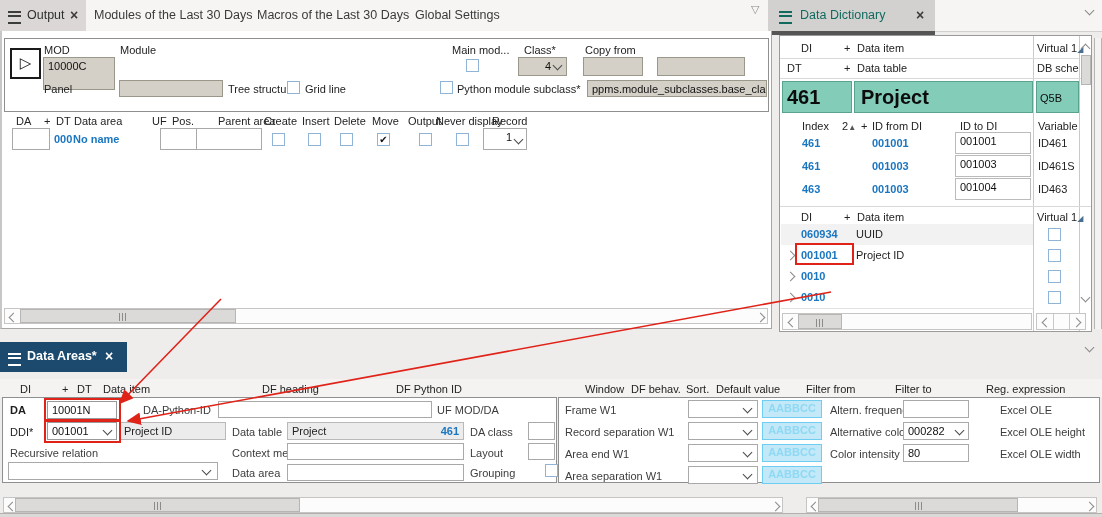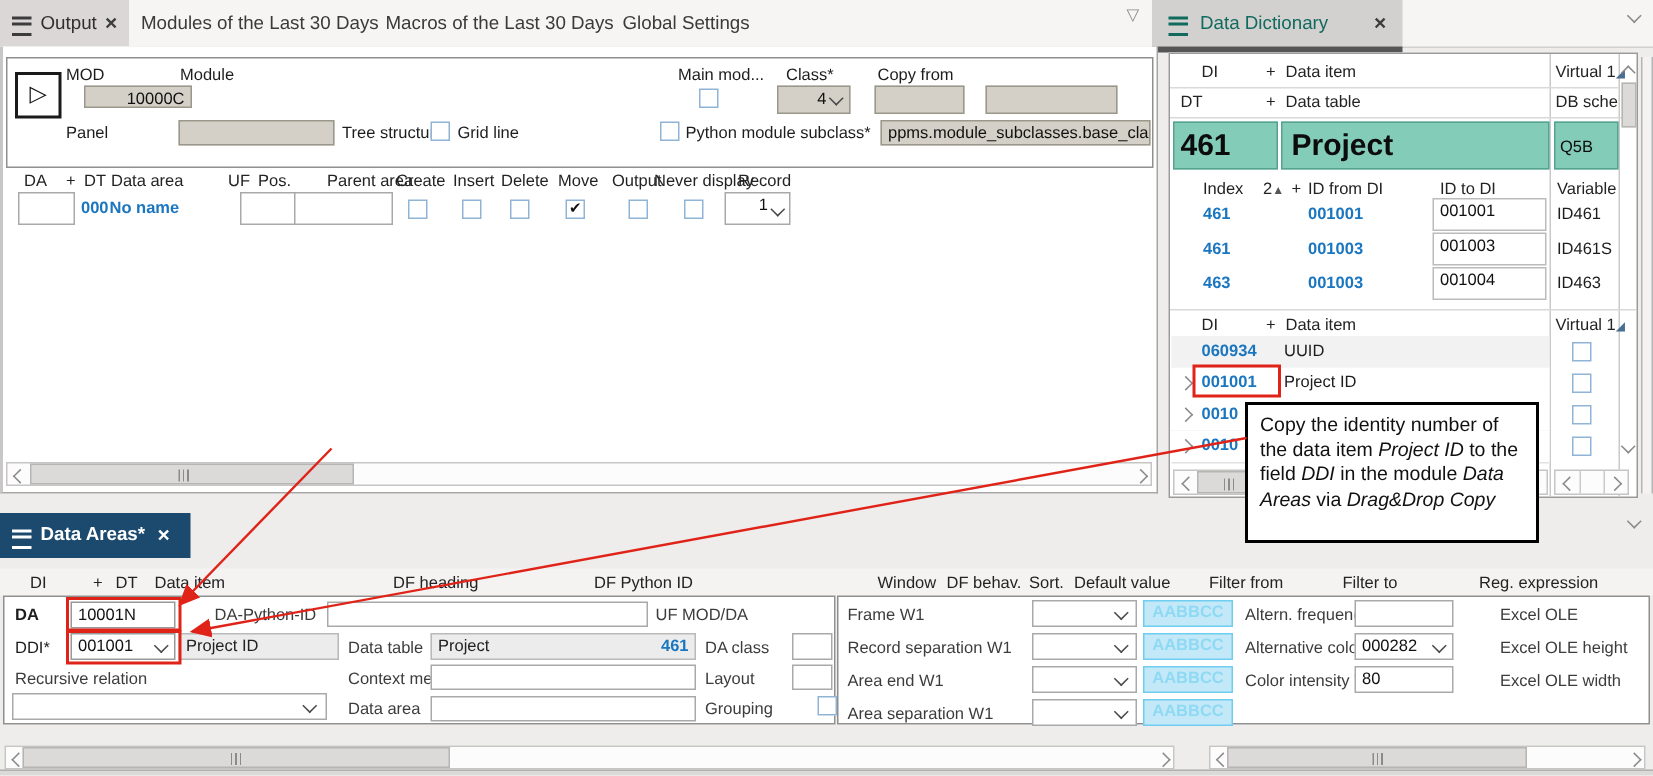--- a/index.html
+++ b/index.html
@@ -73,21 +73,21 @@
   </div>
   <div class="abs" style="left:768px;top:31px;width:167px;height:4px;background:#555;"></div>
   <span class="cv lt" style="left:1086px;top:7px;"></span>
 
   <div class="abs" style="left:0;top:31px;width:772px;height:298px;background:#fff;border-left:2px solid #c9c7c6;border-right:1px solid #a8a6a5;border-bottom:1px solid #a8a6a5;box-sizing:border-box;"></div>
 
   <div class="abs" style="left:4px;top:38px;width:763px;height:72px;border:1px solid #8f8f8f;background:#fff;"></div>
   <div class="abs" style="left:10px;top:48px;width:27px;height:27px;border:2px solid #1a1a1a;background:#fff;text-align:center;line-height:25px;font-size:15px;color:#111;">▷</div>
 
   <span class="lbl" style="left:44px;top:44px;">MOD</span>
-  <div class="tan" style="left:56px;top:57px;width:72px;height:15px;text-align:right;">10000C</div>
+  <div class="tan" style="left:43px;top:57px;width:72px;height:33px;">10000C</div>
   <span class="lbl" style="left:120px;top:44px;">Module</span>
   <span class="lbl" style="left:452px;top:44px;">Main mod...</span>
   <span class="chk" style="left:466px;top:59px;"></span>
   <span class="lbl" style="left:524px;top:44px;">Class*</span>
   <div class="tan" style="left:518px;top:57px;width:49px;height:19px;text-align:right;padding-right:15px;">4</div>
   <span class="cv" style="left:554px;top:62px;"></span>
   <span class="lbl" style="left:585px;top:44px;">Copy from</span>
   <div class="tan" style="left:583px;top:57px;width:60px;height:19px;"></div>
   <span class="lbl" style="left:658px;top:60px;">Module status</span>
   <div class="tan" style="left:657px;top:57px;width:88px;height:19px;"></div>
@@ -325,23 +325,20 @@
   </div>
   <div class="sb-track" style="left:806px;top:497px;width:291px;height:16px;">
     <span class="cv left lt" style="left:5px;top:5px;"></span>
     <span class="cv right lt" style="left:279px;top:5px;"></span>
   </div>
   <div class="sb-thumb" style="left:818px;top:498px;width:200px;height:14px;">
     <span class="grip" style="left:96px;top:3px;"></span>
   </div>
   <div class="abs" style="left:0;top:513px;width:1102px;height:4px;background:#dcdad9;border-top:1px solid #b3b1b0;"></div>
 
-  <div class="note" style="left:830px;top:268px;width:196px;height:94px;">
-    <span>Copy the identity number of the data item </span><span class="i">Project ID</span><span> to the field </span><span class="i">DDI</span><span> in the module </span><span class="i">Data Areas</span><span> via </span><span class="i">Drag&amp;Drop Copy</span>
-  </div>
 
   <div class="redbox" style="left:795px;top:243px;width:59px;height:22px;"></div>
   <div class="redbox" style="left:44px;top:398px;width:77px;height:23px;"></div>
   <div class="redbox" style="left:44px;top:420px;width:77px;height:23px;"></div>
 
   <svg class="overlay" width="1102" height="517" viewBox="0 0 1102 517">
     <defs>
       <marker id="ah" markerWidth="11" markerHeight="9" refX="8" refY="4" orient="auto">
         <path d="M0,0 L9,4 L0,8 z" fill="#e02318"></path>
       </marker>

